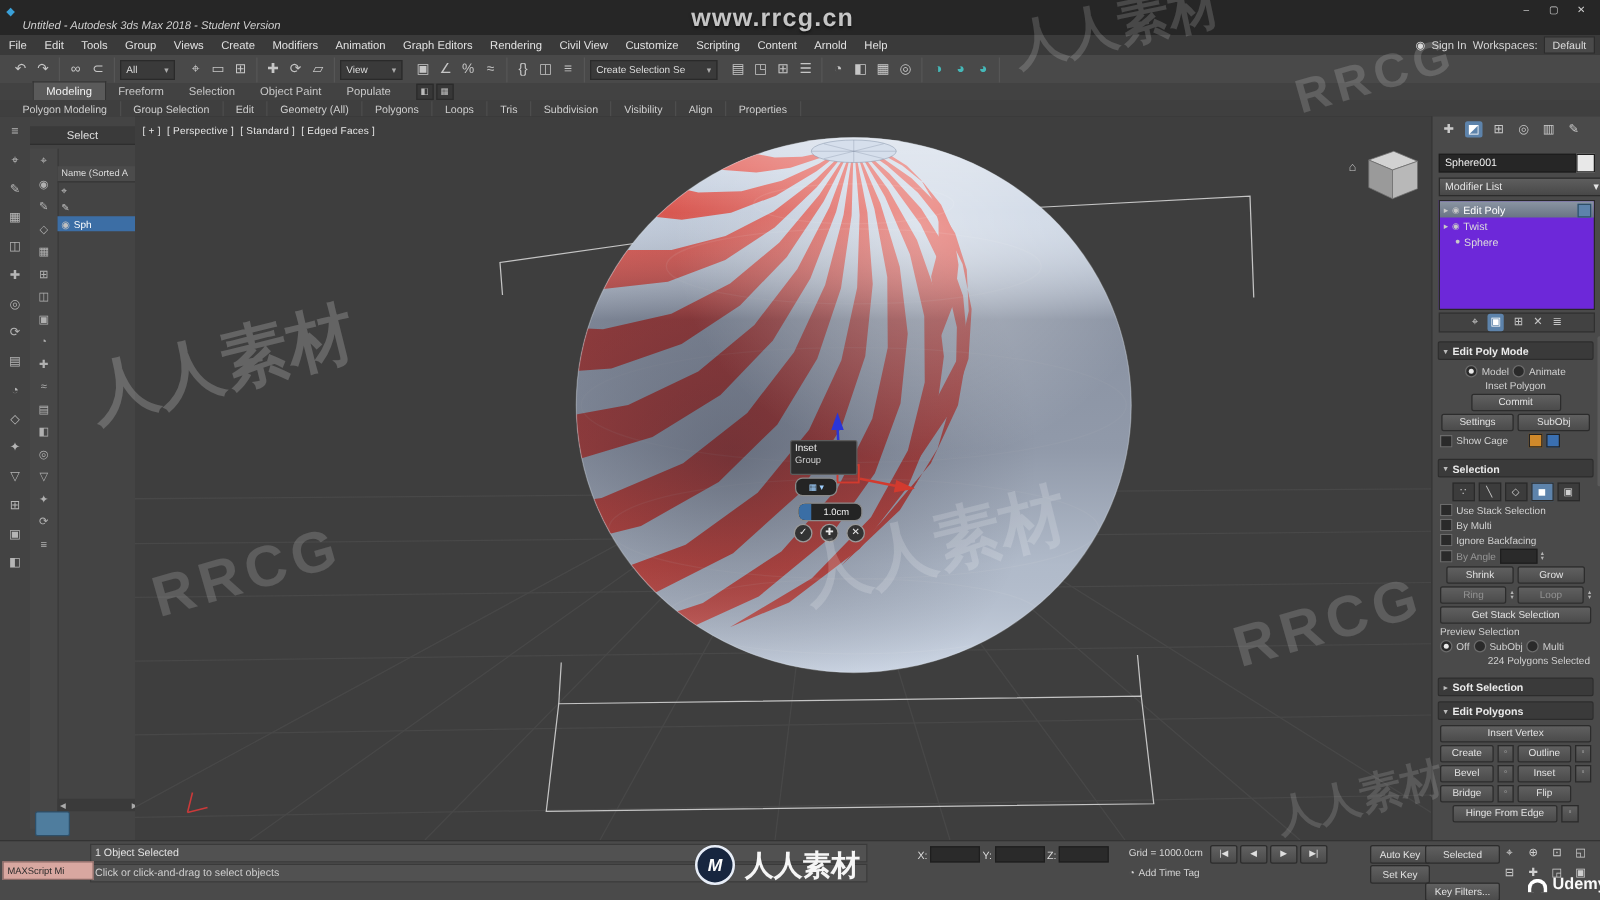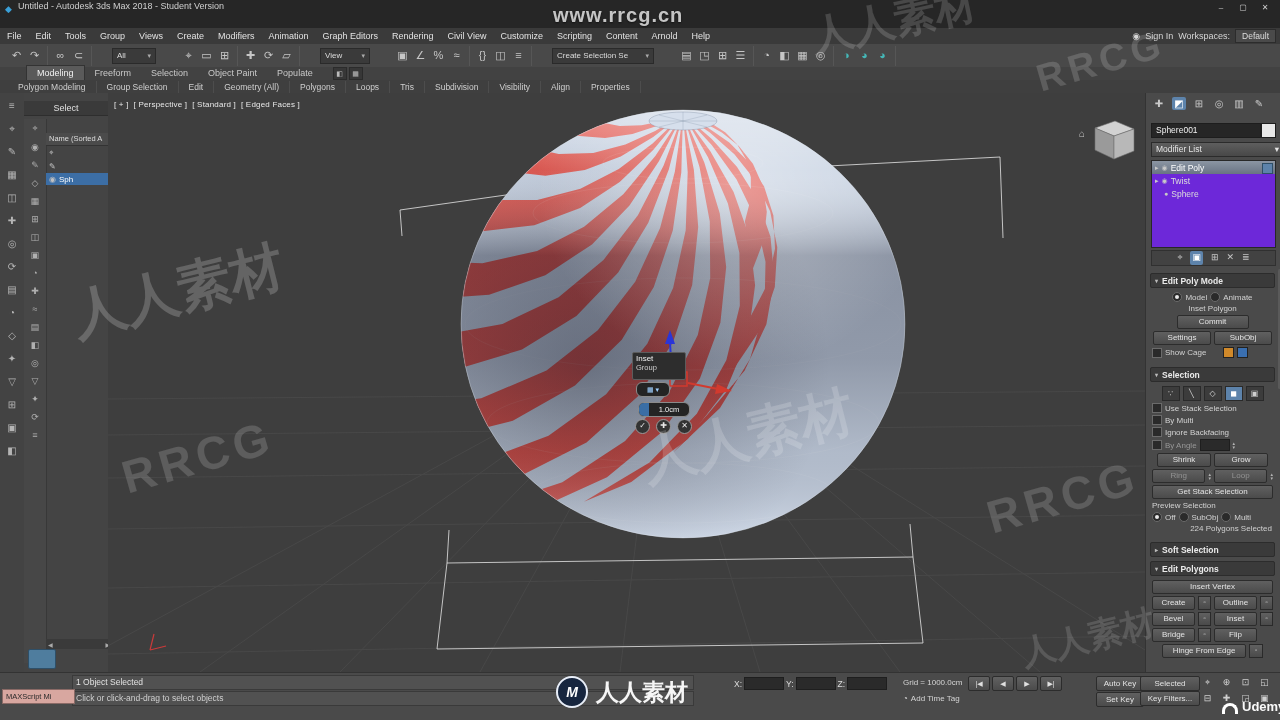--- a/index.html
+++ b/index.html
@@ -3,32 +3,32 @@
 <meta charset="utf-8">
 <style>
   html,body{margin:0;padding:0;background:#222;}
   .screen{position:relative;width:1280px;height:720px;overflow:hidden;
     font-family:"Liberation Sans",sans-serif;background:#3f3f3f;color:#d8d8d8;
     -webkit-user-select:none;user-select:none;}
   .abs{position:absolute;}
   
   .titlebar{left:0;top:0;width:1280px;height:28px;background:#262626;border-bottom:1px solid #1a1a1a;}
   .titlebar .app-logo{position:absolute;left:5px;top:4px;font-size:9px;color:#3aa0d8;}
-  .titlebar .title{position:absolute;left:18px;top:1px;font-size:9px;color:#cfcfcf;}
+  .titlebar .title{position:absolute;left:18px;top:15px;font-size:9px;color:#cfcfcf;font-style:italic;}
   .winbtn{position:absolute;top:2px;width:22px;height:12px;text-align:center;font-size:8px;color:#cfcfcf;line-height:12px;cursor:default;}
   
   .menubar{left:0;top:28px;width:1280px;height:16px;background:#3a3a3a;border-bottom:1px solid #2d2d2d;display:flex;align-items:center;}
   .menubar [data-name="menu-item"]{font-size:9px;color:#e2e2e2;padding:0 7px;line-height:16px;}
   .menubar-right{position:absolute;right:4px;top:28px;height:16px;display:flex;align-items:center;gap:5px;font-size:9px;color:#d5d5d5;}
   .ws-box{background:#4a4a4a;border:1px solid #2c2c2c;padding:0 6px;font-size:8.5px;line-height:12px;color:#ddd;}
   
   .toolbar{left:0;top:44px;width:1280px;height:23px;background:#494949;border-bottom:1px solid #353535;display:flex;align-items:center;padding-left:4px;}
   .tgrp{display:flex;align-items:center;gap:1px;padding:0 4px;border-right:1px solid #565656;height:20px;}
   .tgrp span{width:17px;height:17px;font-size:11px;line-height:17px;text-align:center;color:#c6c6c6;}
-  .combo{display:flex;align-items:center;justify-content:space-between;background:#3a3a3a;border:1px solid #2a2a2a;height:14px;font-size:8px;color:#ddd;padding:0 4px;margin:0 20px;}
+  .combo{display:flex;align-items:center;justify-content:space-between;background:#3a3a3a;border:1px solid #2a2a2a;height:14px;font-size:8px;color:#ddd;padding:0 4px;margin:0 4px;}
   .combo .ar{font-size:7px;color:#aaa;margin-left:4px;}
   .render-icons span{color:#45b8b8 !important;}
   
   .ribbon-tabs{left:0;top:67px;width:1280px;height:13px;background:#424242;display:flex;align-items:flex-end;padding-left:26px;border-bottom:1px solid #333;}
   .rtab{font-size:9px;color:#c9c9c9;padding:1px 10px;line-height:12px;}
   .rtab.active{background:#5a5a5a;color:#f2f2f2;border:1px solid #333;border-bottom:none;}
   .ribbon-extra{display:flex;gap:2px;margin-left:10px;}
   .ribbon-extra span{width:12px;height:11px;background:#373737;border:1px solid #2b2b2b;color:#bbb;font-size:7px;line-height:11px;text-align:center;}
   .ribbon-sections{left:0;top:80px;width:1280px;height:13px;background:#3f3f3f;display:flex;align-items:center;padding-left:8px;border-bottom:1px solid #313131;}
   .ribbon-sections span{font-size:8.5px;color:#cfcfcf;padding:0 10px;border-right:1px solid #4d4d4d;line-height:12px;}
@@ -643,21 +643,21 @@
     <div class="play" data-name="playback-controls">
         <span data-name="playback-button">|◀</span>
         <span data-name="playback-button">◀</span>
         <span data-name="playback-button">▶</span>
         <span data-name="playback-button">▶|</span>
       </div>
 
     <span class="btn akey" style="left:1096px;width:40px;position:absolute;" data-name="auto-key-button">Auto Key</span>
     <span class="btn akey" style="left:1140px;width:52px;position:absolute;" data-name="selection-mode-dropdown">Selected</span>
     <span class="btn akey" style="left:1096px;top:19px;width:40px;position:absolute;" data-name="set-key-button">Set Key</span>
-    <span class="btn akey" style="left:1140px;top:18px;width:52px;position:absolute;" data-name="key-filters-button">Key Filters...</span>
+    <span class="btn akey" style="left:1140px;top:33px;width:52px;position:absolute;" data-name="key-filters-button">Key Filters...</span>
 
     <div class="nav" style="left:1200px;top:3px;" data-name="viewport-nav-controls-top">
         <span data-name="viewport-nav-icon">⌖</span>
         <span data-name="viewport-nav-icon">⊕</span>
         <span data-name="viewport-nav-icon">⊡</span>
         <span data-name="viewport-nav-icon">◱</span>
       </div>
     <div class="nav" style="left:1200px;top:19px;" data-name="viewport-nav-controls-bottom">
         <span data-name="viewport-nav-icon">⊟</span>
         <span data-name="viewport-nav-icon">✚</span>

